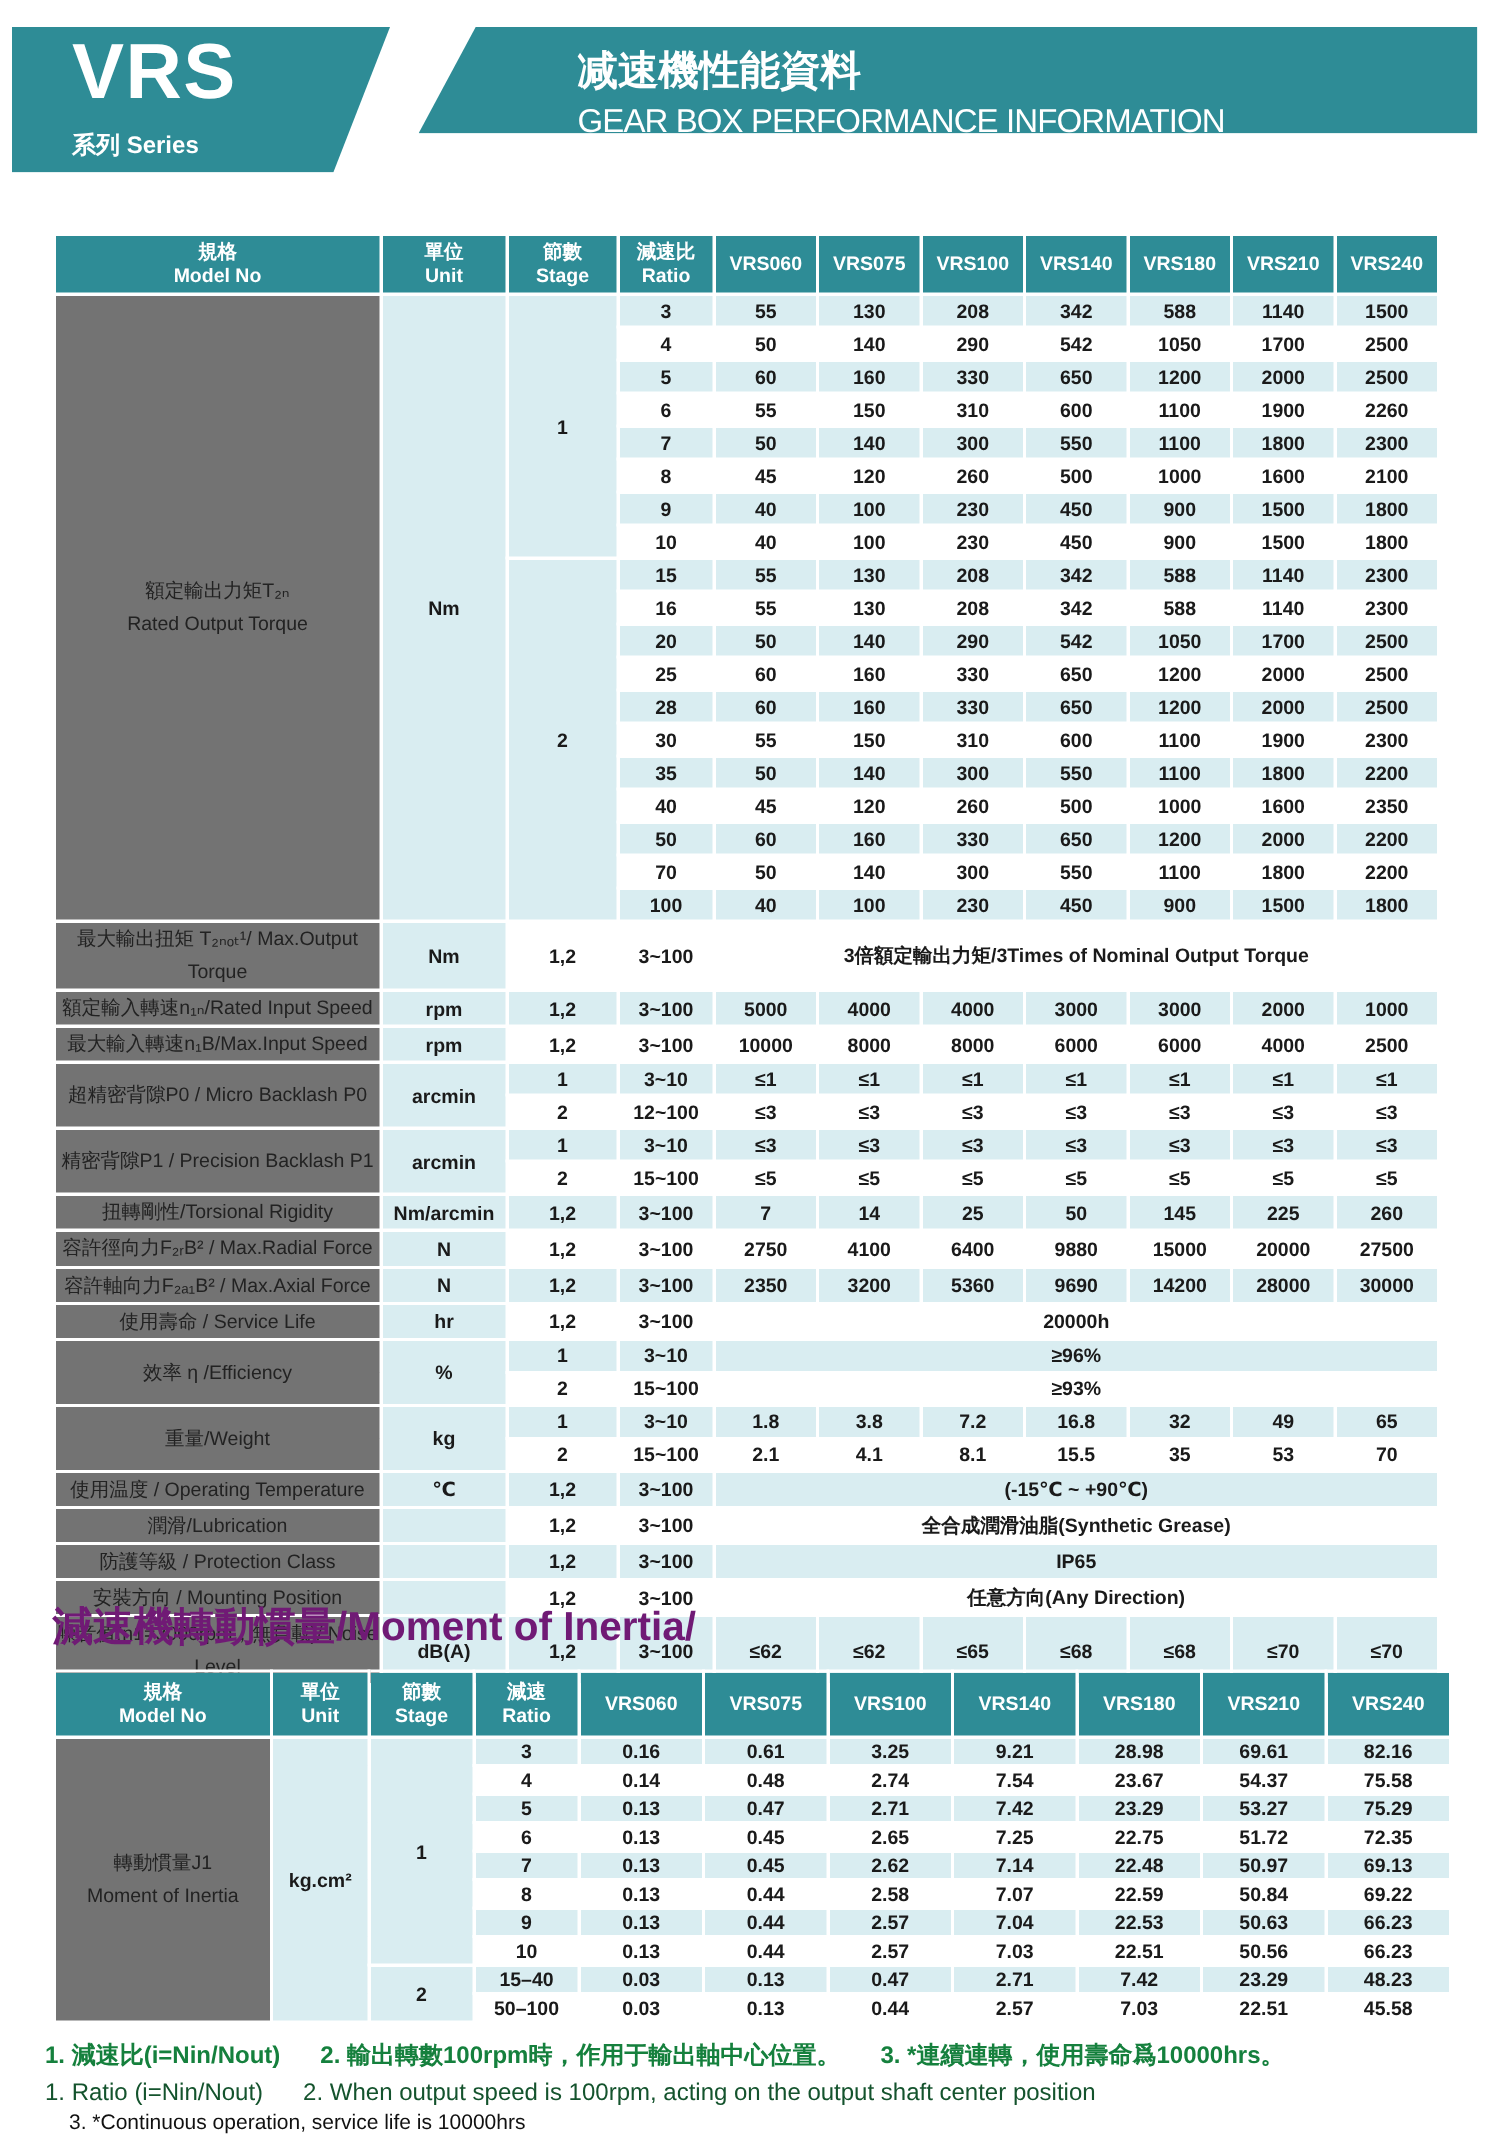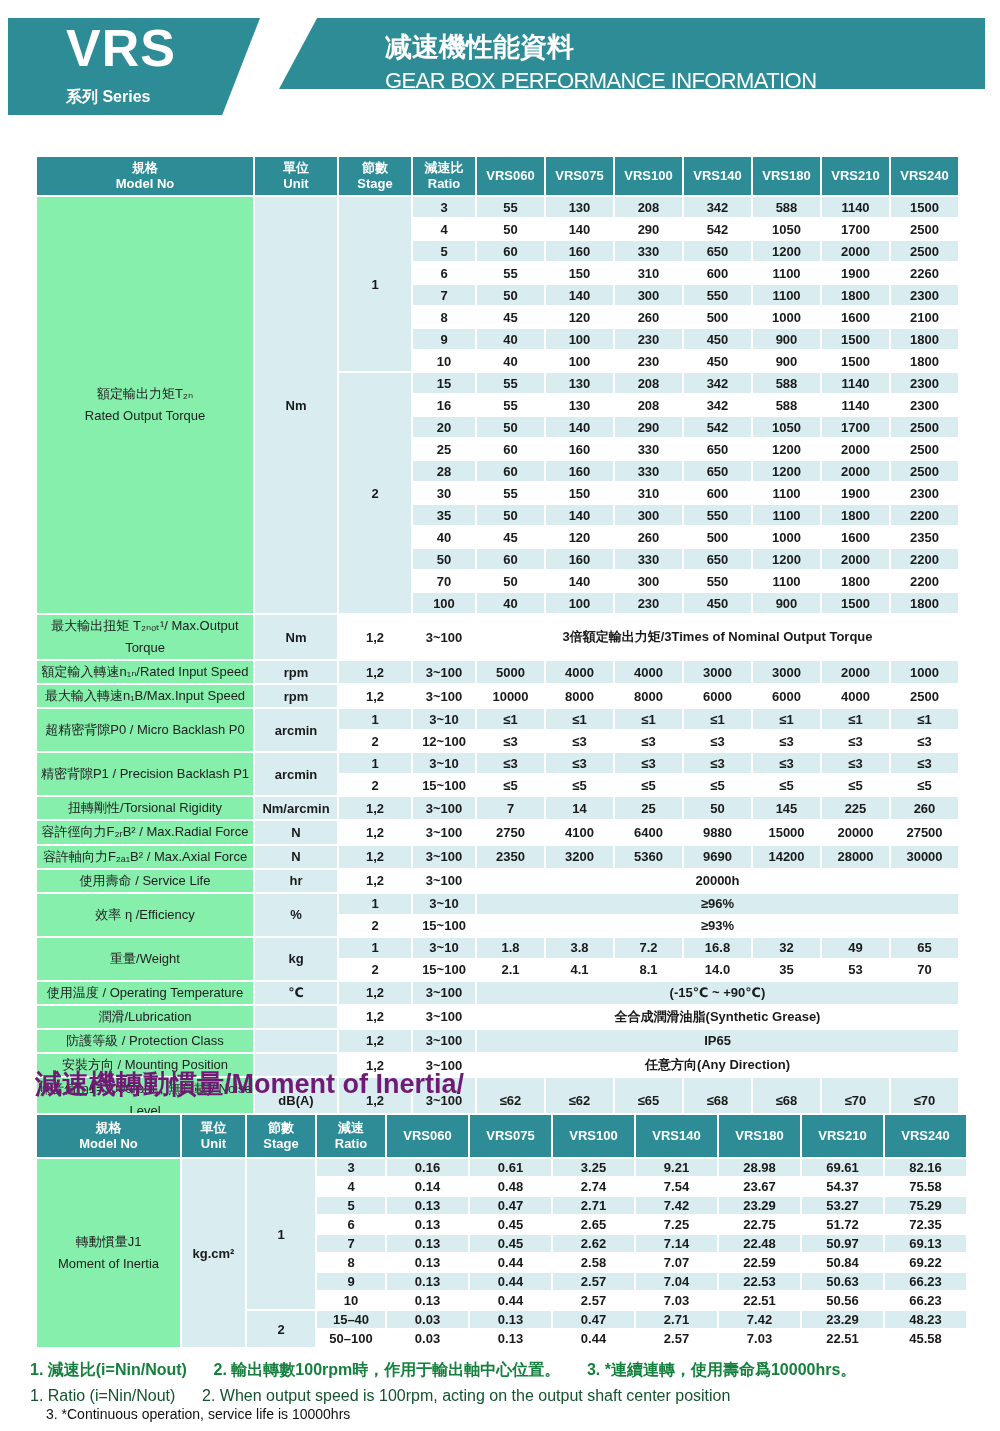--- a/index.html
+++ b/index.html
@@ -1,21 +1,21 @@
 <!DOCTYPE html>
 <html><head>
 <meta charset="utf-8">
 <style>
   html,body{margin:0;padding:0;background:#fff;}
   .page{position:relative;width:1000px;height:1431px;background:#fff;overflow:hidden;
         font-family:"Liberation Sans","DejaVu Sans",sans-serif;color:#1a1a1a;}
 
   
   .banner-left{position:absolute;left:8px;top:18px;width:252px;height:97px;background:#2E8C96;
-      clip-path:polygon(0 0,100% 0,85% 100%,0 100%);color:#fff;padding-left:58px;box-sizing:border-box;}
+      clip-path:polygon(0 0,100% 0,85% 100%,0 100%);color:#fff;padding-left:40px;box-sizing:border-box;}
   .vrs{font-size:52px;font-weight:bold;line-height:1.02;letter-spacing:1px;margin-top:4px;}
   .series{font-size:16px;font-weight:bold;margin-top:12px;}
   .banner-right{position:absolute;left:279px;top:18px;width:706px;height:71px;background:#2E8C96;
       clip-path:polygon(5.4% 0,100% 0,100% 100%,0 100%);color:#fff;padding-left:106px;box-sizing:border-box;}
   .t-zh{font-size:27px;font-weight:bold;margin-top:11px;}
   .t-en{font-size:22px;font-weight:normal;margin-top:3px;letter-spacing:-0.6px;white-space:nowrap;}
 
   
   .tbl{position:absolute;border-collapse:collapse;table-layout:fixed;}
   .t1{left:35px;top:155px;}
@@ -23,21 +23,21 @@
   .tbl th,.tbl td{border:2px solid #fff;overflow:hidden;}
   .hd{background:#2E8C96;color:#fff;font-weight:bold;font-size:13px;line-height:1.2;
       white-space:pre-line;text-align:center;vertical-align:middle;}
   .t1 .hd{height:36px;}
   .t2 .hd{height:40px;}
   .tbl td{font-size:13px;text-align:center;vertical-align:middle;padding:0;}
   .t1 td{height:20px;}
   .t2 td{height:17px;}
   .lt{background:#D9EDF1;}
   .wt{background:#fff;}
-  .lbl{background:#86efac;text-align:left;padding:0 4px 0 6px;font-size:11px;font-weight:normal;
+  .lbl{background:#737373;text-align:left;padding:0 4px 0 6px;font-size:11px;font-weight:normal;
        white-space:pre-line;line-height:1.7;color:#222;}
   .unit{background:#D9EDF1;font-weight:bold;font-size:12px;}
   .stg{background:#D9EDF1;font-weight:bold;}
   .ratio,.val{font-weight:bold;}
   .dv{border-top:3px solid #1D3E8A;}
 
   
   .inertia-title{position:absolute;left:35px;top:1066px;font-size:27px;font-weight:bold;color:#701a75;}
   .fn{position:absolute;left:30px;white-space:pre;}
   .fn-zh{top:1360px;font-size:16px;font-weight:bold;color:#15803d;}
@@ -439,21 +439,21 @@
           <td class="val lt">32</td>
           <td class="val lt">49</td>
           <td class="val lt">65</td>
         </tr>
         <tr>
           <td class="val wt">2</td>
           <td class="ratio wt">15~100</td>
           <td class="val wt">2.1</td>
           <td class="val wt">4.1</td>
           <td class="val wt">8.1</td>
-          <td class="val wt">14.0</td>
+          <td class="val wt">15.5</td>
           <td class="val wt">35</td>
           <td class="val wt">53</td>
           <td class="val wt">70</td>
         </tr>
         <tr>
           <td class="lbl" rowspan="1">使用温度 / Operating Temperature</td>
           <td class="unit" rowspan="1">℃</td>
           <td class="val lt">1,2</td>
           <td class="ratio lt">3~100</td>
           <td class="val lt" colspan="7">(-15℃ ~ +90℃)</td>

